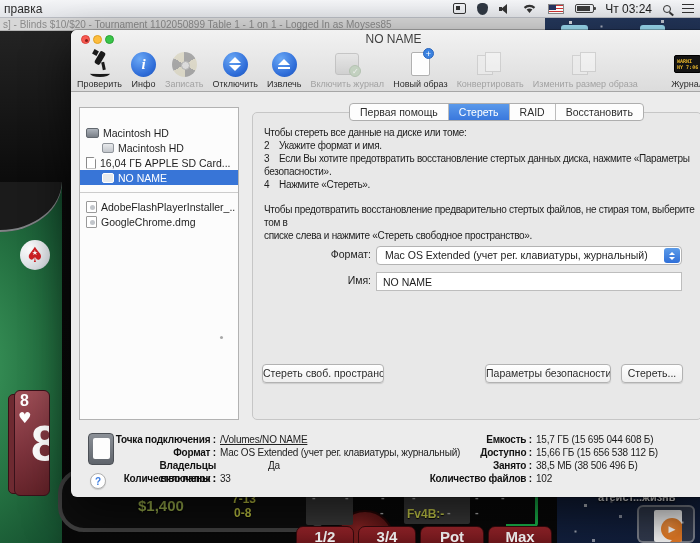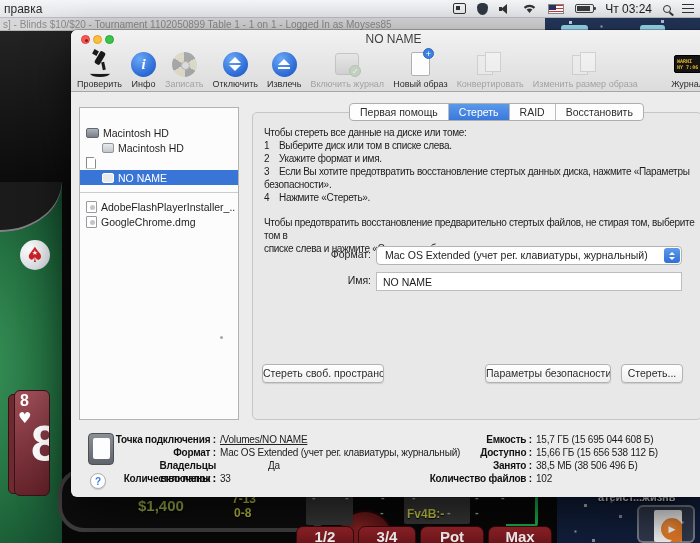--- a/index.html
+++ b/index.html
@@ -413,20 +413,21 @@
     <div class="sb-row">
       <span class="sb-ico-drive"></span>
       <span>Macintosh HD</span>
     </div>
     <div class="sb-row ind">
       <span class="sb-ico-vol"></span>
       <span>Macintosh HD</span>
     </div>
     <div class="sb-row">
       <span class="sb-ico-sd"></span>
+      <span>16,04 ГБ APPLE SD Card...</span>
     </div>
     <div class="sb-row ind sel">
       <span class="sb-ico-vol"></span>
       <span>NO NAME</span>
     </div>
     <div class="sb-div"></div>
     <div class="sb-row">
       <span class="sb-ico-dmg"></span>
       <span>AdobeFlashPlayerInstaller_..</span>
     </div>
@@ -440,21 +441,20 @@
   <div class="du-panel"></div>
   <div class="du-tabs">
     <div class="du-tab">Первая помощь</div>
     <div class="du-tab sel">Стереть</div>
     <div class="du-tab">RAID</div>
     <div class="du-tab">Восстановить</div>
   </div>
 
   <div class="instructions">
     <div>Чтобы стереть все данные на диске или томе:</div>
-    <div>1 Выберите диск или том в списке слева.</div>
     <div>2 Укажите формат и имя.</div>
     <div>3 Если Вы хотите предотвратить восстановление стертых данных диска, нажмите «Параметры</div>
     <div>безопасности».</div>
     <div>4 Нажмите «Стереть».</div>
     <div class="sp"></div>
     <div>Чтобы предотвратить восстановление предварительно стертых файлов, не стирая том, выберите том в</div>
     <div>списке слева и нажмите «Стереть свободное пространство».</div>
   </div>
 
   <div class="frm-label" style="left:200px;top:218px;">Формат:</div>

